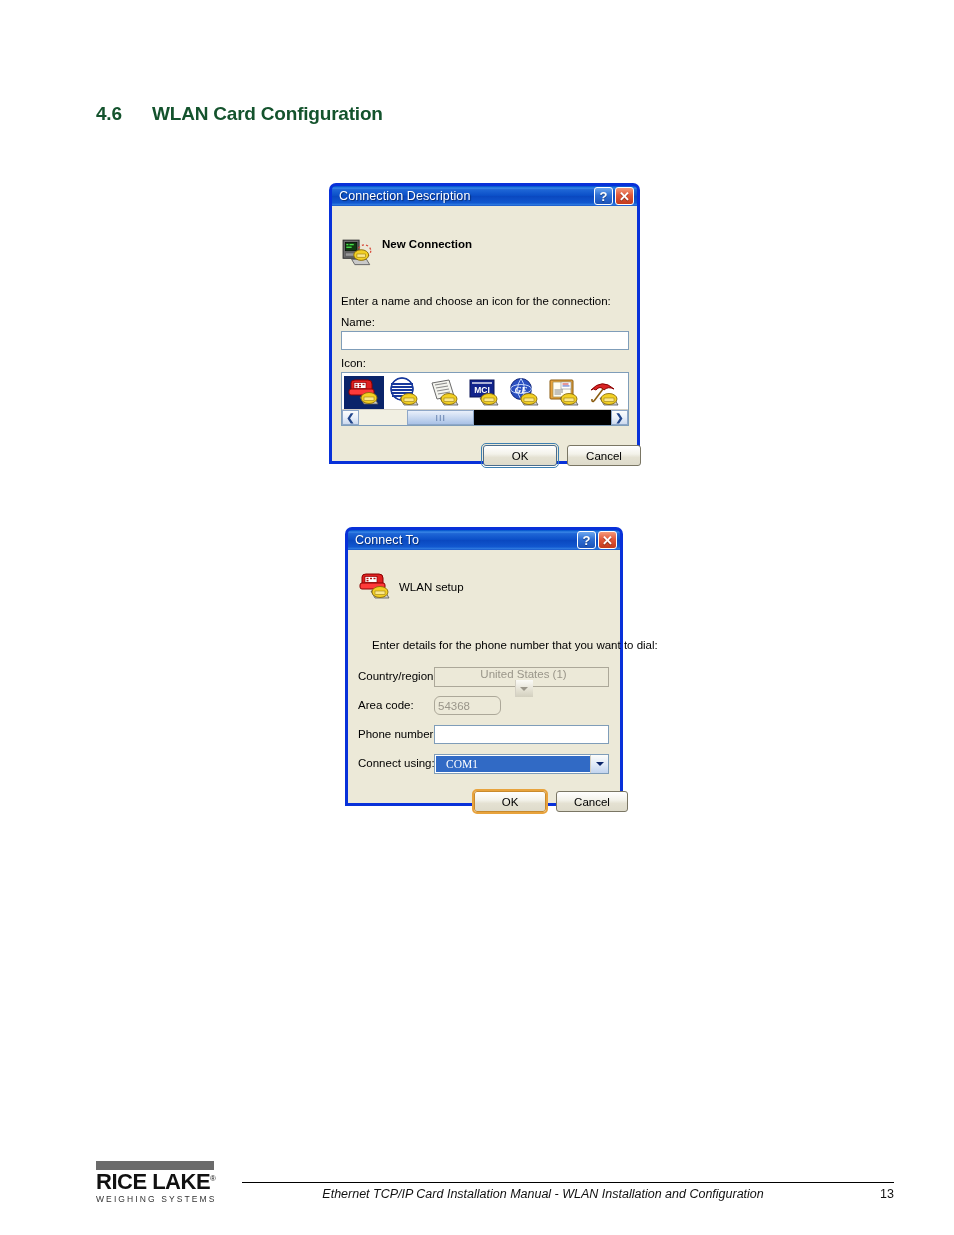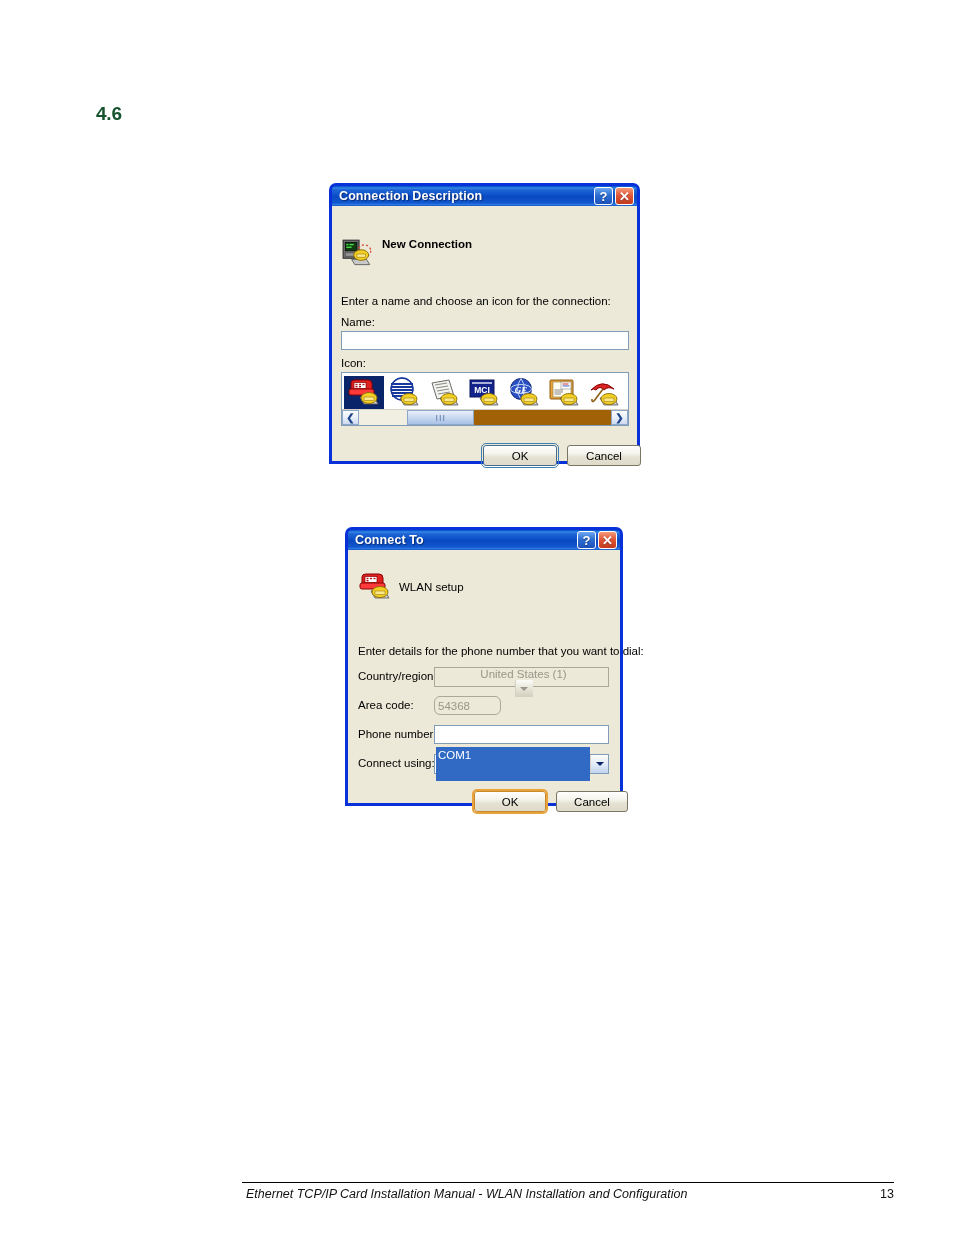--- a/index.html
+++ b/index.html
@@ -58,21 +58,21 @@
     box-sizing: border-box;
     border-top-left-radius: 7px;
     border-top-right-radius: 7px;
     border: 3px solid #0831d9;
     border-bottom: none;
     margin: 0;
     position: relative;
   }
   .xp-title-text {
     color: #fff;
-    font-weight: bold;
+    font-weight: normal;
     font-size: 12.5px;
     letter-spacing: 0.1px;
     text-shadow: 1px 1px 1px rgba(0,0,0,0.45);
     flex: 1 1 auto;
     white-space: nowrap;
     overflow: hidden;
   }
   .xp-btns {
     display: flex;
     gap: 2px;
@@ -149,27 +149,28 @@
   .xp-combo.enabled {
     background: #fff;
     border: 1px solid #7f9db9;
     color: #000;
     padding-left: 0;
   }
   .combo-value-sel {
     background: #316ac5;
     color: #fff;
     flex: 1 1 auto;
-    height: 34px;
+    height: 16px;
     line-height: 16px;
     margin: 1px 0 1px 1px;
-    padding-left: 2px;
+    padding-left: 10px;
     font-size: 11.5px;
     overflow: hidden;
     white-space: nowrap;
+    font-family: Liberation Serif, serif;
   }
   .combo-arrow {
     width: 17px;
     height: 100%;
     display: flex;
     align-items: center;
     justify-content: center;
     flex: 0 0 17px;
     background: linear-gradient(to bottom, #fbfbf8, #e3e0d2 60%, #d2cfbf);
     border-left: 1px solid #d4d0c4;
@@ -255,21 +256,21 @@
     display: flex;
     align-items: center;
     justify-content: center;
     font-size: 10px;
     color: #21458a;
     font-weight: bold;
     cursor: default;
   }
   .scroll-track {
     flex: 1 1 auto;
-    background: #a16207;
+    background: #000000;
     position: relative;
     margin-left: 48px;
   }
   .scroll-thumb {
     position: absolute;
     left: 0;
     top: 0;
     bottom: 0;
     width: 33%;
     background: linear-gradient(to bottom, #e9f0fb, #c6d7f0 55%, #a9c1e6);
@@ -337,38 +338,40 @@
     position: absolute;
     left: 150px;
     right: 0;
     top: 34px;
     display: flex;
     justify-content: space-between;
     align-items: baseline;
   }
   .footer-title {
     flex: 1 1 auto;
+    text-align: center;
     font-style: italic;
     font-size: 12.5px;
     color: #111;
     font-family: "Liberation Sans", sans-serif;
     padding-right: 40px;
   }
   .footer-page {
     font-size: 12.5px;
     color: #111;
     font-style: normal;
     flex: 0 0 auto;
   }
 </style>
 </head>
 <body>
 
 <div class="section-heading">
   <span class="num">4.6</span>
+  <span class="title">WLAN Card Configuration</span>
 </div>
 
 <div style="position:absolute; left:329px; top:183px; width:311px;">
 
   <div class="xp-titlebar">
     <div class="xp-title-text">Connection Description</div>
     <div class="xp-btns">
       <div class="xp-btn help">?</div>
       <div class="xp-btn close">✕</div>
     </div>
@@ -530,21 +533,21 @@
           <rect x="15.5" y="6.8" width="2" height="1.4" fill="#b01010"></rect>
           <rect x="8.5" y="9" width="2" height="1.4" fill="#b01010"></rect>
           <rect x="2" y="12" width="25" height="6" rx="2" fill="#ff3a3a" stroke="#8a0000" stroke-width="1"></rect>
           <path d="M13 20 L27 20 L31 27 L17 27 Z" fill="#cfcfcf" stroke="#555" stroke-width="0.8"></path>
           <ellipse cx="22" cy="21" rx="8" ry="5.5" fill="#f2d024" stroke="#8a6c08" stroke-width="0.9"></ellipse>
           <rect x="17" y="20" width="10" height="3.5" fill="#fbe88a" stroke="#8a6c08" stroke-width="0.5"></rect>
         </svg>
         <span class="dlg-text" style="margin-left:7px;">WLAN setup</span>
       </div>
 
-      <div class="dlg-text" style="position:absolute; left:10px; top:89px;margin-top:6px;">Enter details for the phone number that you want to dial:</div>
+      <div class="dlg-text" style="position:absolute; left:24px; top:89px;">Enter details for the phone number that you want to dial:</div>
 
       <div class="field-label" style="position:absolute; left:10px; top:120px;">Country/region:</div>
       <div class="xp-combo" style="position:absolute; left:86px; top:117px; width:175px;flex-direction:column;">
         <span>United States (1)</span>
         <span class="combo-arrow">
           <span class="arrow-tri"></span>
         </span>
       </div>
 
       <div class="field-label" style="position:absolute; left:10px; top:149px;">Area code:</div>
@@ -566,18 +569,25 @@
         <div class="xp-button" style="width:65px;">Cancel</div>
       </div>
 
     </div>
   </div>
 </div>
 
 <div class="footer">
   <div class="footer-rule"></div>
 
+  <div class="logo">
+    <div class="logo-bar"></div>
+    <div class="logo-name">
+      <span>RICE LAKE</span><span class="logo-reg">®</span>
+    </div>
+    <div class="logo-sub">WEIGHING SYSTEMS</div>
+  </div>
 
   <div class="footer-caption">
     <div class="footer-title">Ethernet TCP/IP Card Installation Manual - WLAN Installation and Configuration</div>
     <div class="footer-page">13</div>
   </div>
 </div>
 
 </body></html>

